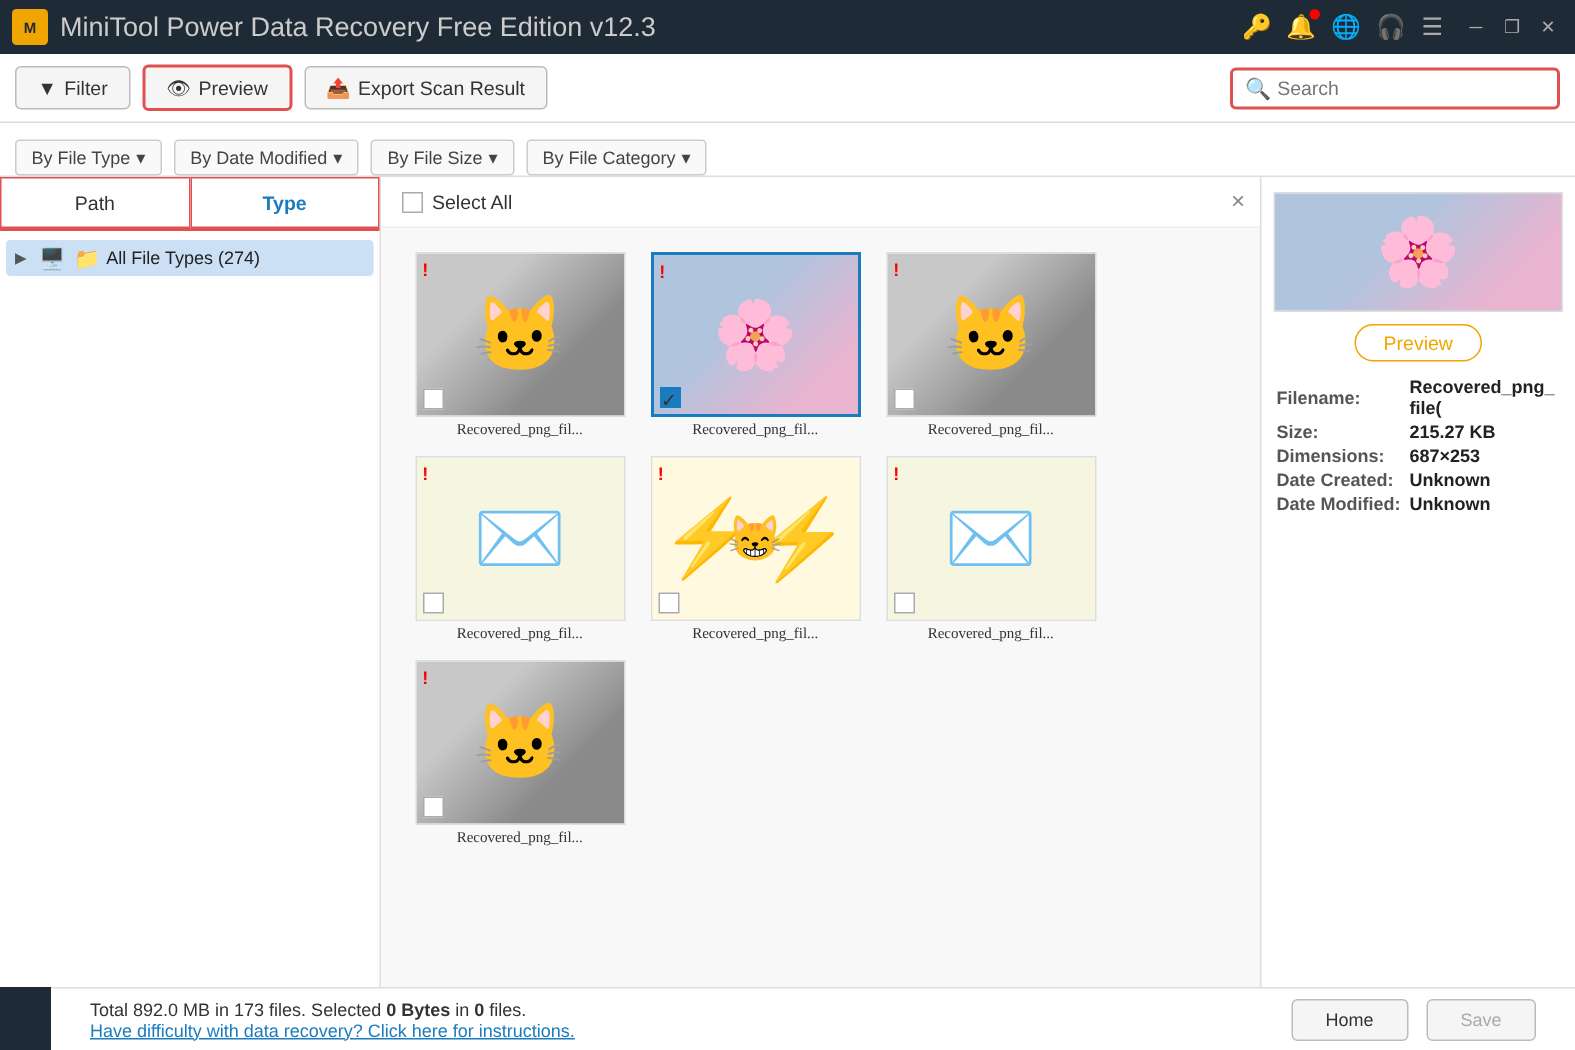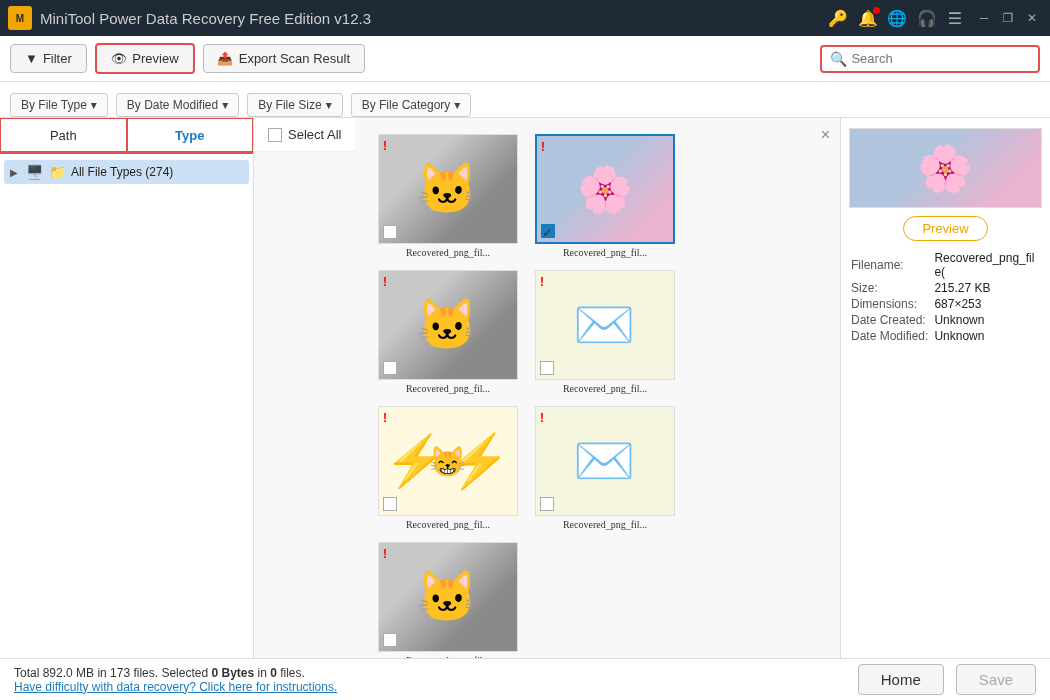--- a/index.html
+++ b/index.html
@@ -16,21 +16,21 @@
       user-select: none;
     }
     #titlebar .app-logo {
       width: 24px; height: 24px;
       background: #f0a500;
       border-radius: 3px;
       display: flex; align-items: center; justify-content: center;
       font-size: 10px; font-weight: bold; color: #1e2a35;
       margin-right: 8px; flex-shrink: 0;
     }
-    #titlebar .title-text { font-size: 15px; color: #ccc; flex: 1; }
+    #titlebar .title-text { font-size: 18px; color: #ccc; flex: 1; }
     #titlebar .win-controls { display: flex; gap: 4px; }
     #titlebar .win-btn {
       width: 20px; height: 20px; display: flex; align-items: center; justify-content: center;
       color: #aaa; font-size: 12px; cursor: pointer; border-radius: 2px;
     }
     #titlebar .title-icons { display: flex; align-items: center; gap: 10px; margin-right: 12px; }
     #titlebar .title-icon { font-size: 16px; color: #aaa; cursor: pointer; position: relative; }
     #titlebar .title-icon.key { color: #f0c040; }
     #titlebar .notif-dot {
       width: 7px; height: 7px; background: red; border-radius: 50%;
@@ -133,21 +133,21 @@
     }
     .tree-row.selected { background: #cce0f5; }
     .tree-arrow { font-size: 10px; color: #555; width: 12px; }
     .tree-icon { font-size: 14px; }
     .tree-label { color: #222; }
 
     
     #content-area {
       flex: 1;
       display: flex;
-      flex-direction: row;
+      flex-direction: column;
       background: #f8f8f8;
       position: relative;
     }
     #select-all-bar {
       display: flex; align-items: center;
       padding: 6px 14px;
       background: #fff;
       border-bottom: 1px solid #eee;
       height: 34px;
     }
@@ -282,42 +282,43 @@
     .preview-btn {
       border: 1px solid #f0a500;
       color: #f0a500;
       background: #fff;
       border-radius: 14px;
       padding: 4px 18px;
       cursor: pointer;
       font-size: 13px;
       align-self: center;
     }
-    .file-info-table { font-size: 12px; width: 100%; }
+    .file-info-table { font-size: 12px; width: 100%; font-weight: bold; }
     .file-info-table tr td:first-child { color: #555; padding-right: 4px; white-space: nowrap; }
     .file-info-table tr td:last-child { color: #222; word-break: break-all; }
 
     
     #statusbar {
       height: 42px;
       background: #fff;
       border-top: 1px solid #ddd;
       display: flex;
       align-items: center;
-      padding: 0 14px;
+      padding: 0 26px;
       gap: 12px;
+      margin-left: 34px;
     }
     #statusbar .status-text { font-size: 12px; color: #333; flex: 1; }
     #statusbar .status-text a { color: #1a7bbf; text-decoration: underline; cursor: pointer; text-align: right; }
     .status-btn {
       padding: 6px 22px;
       border: 1px solid #bbb;
       border-radius: 4px;
       background: #f5f5f5;
-      font-size: 15px;
+      font-size: 12px;
       cursor: pointer;
       color: #333;
     }
     .status-btn.disabled { color: #aaa; cursor: default; }
 
     
     #thumbnail-grid::-webkit-scrollbar { width: 8px; }
     #thumbnail-grid::-webkit-scrollbar-track { background: #f0f0f0; }
     #thumbnail-grid::-webkit-scrollbar-thumb { background: #ccc; border-radius: 4px; }
 

